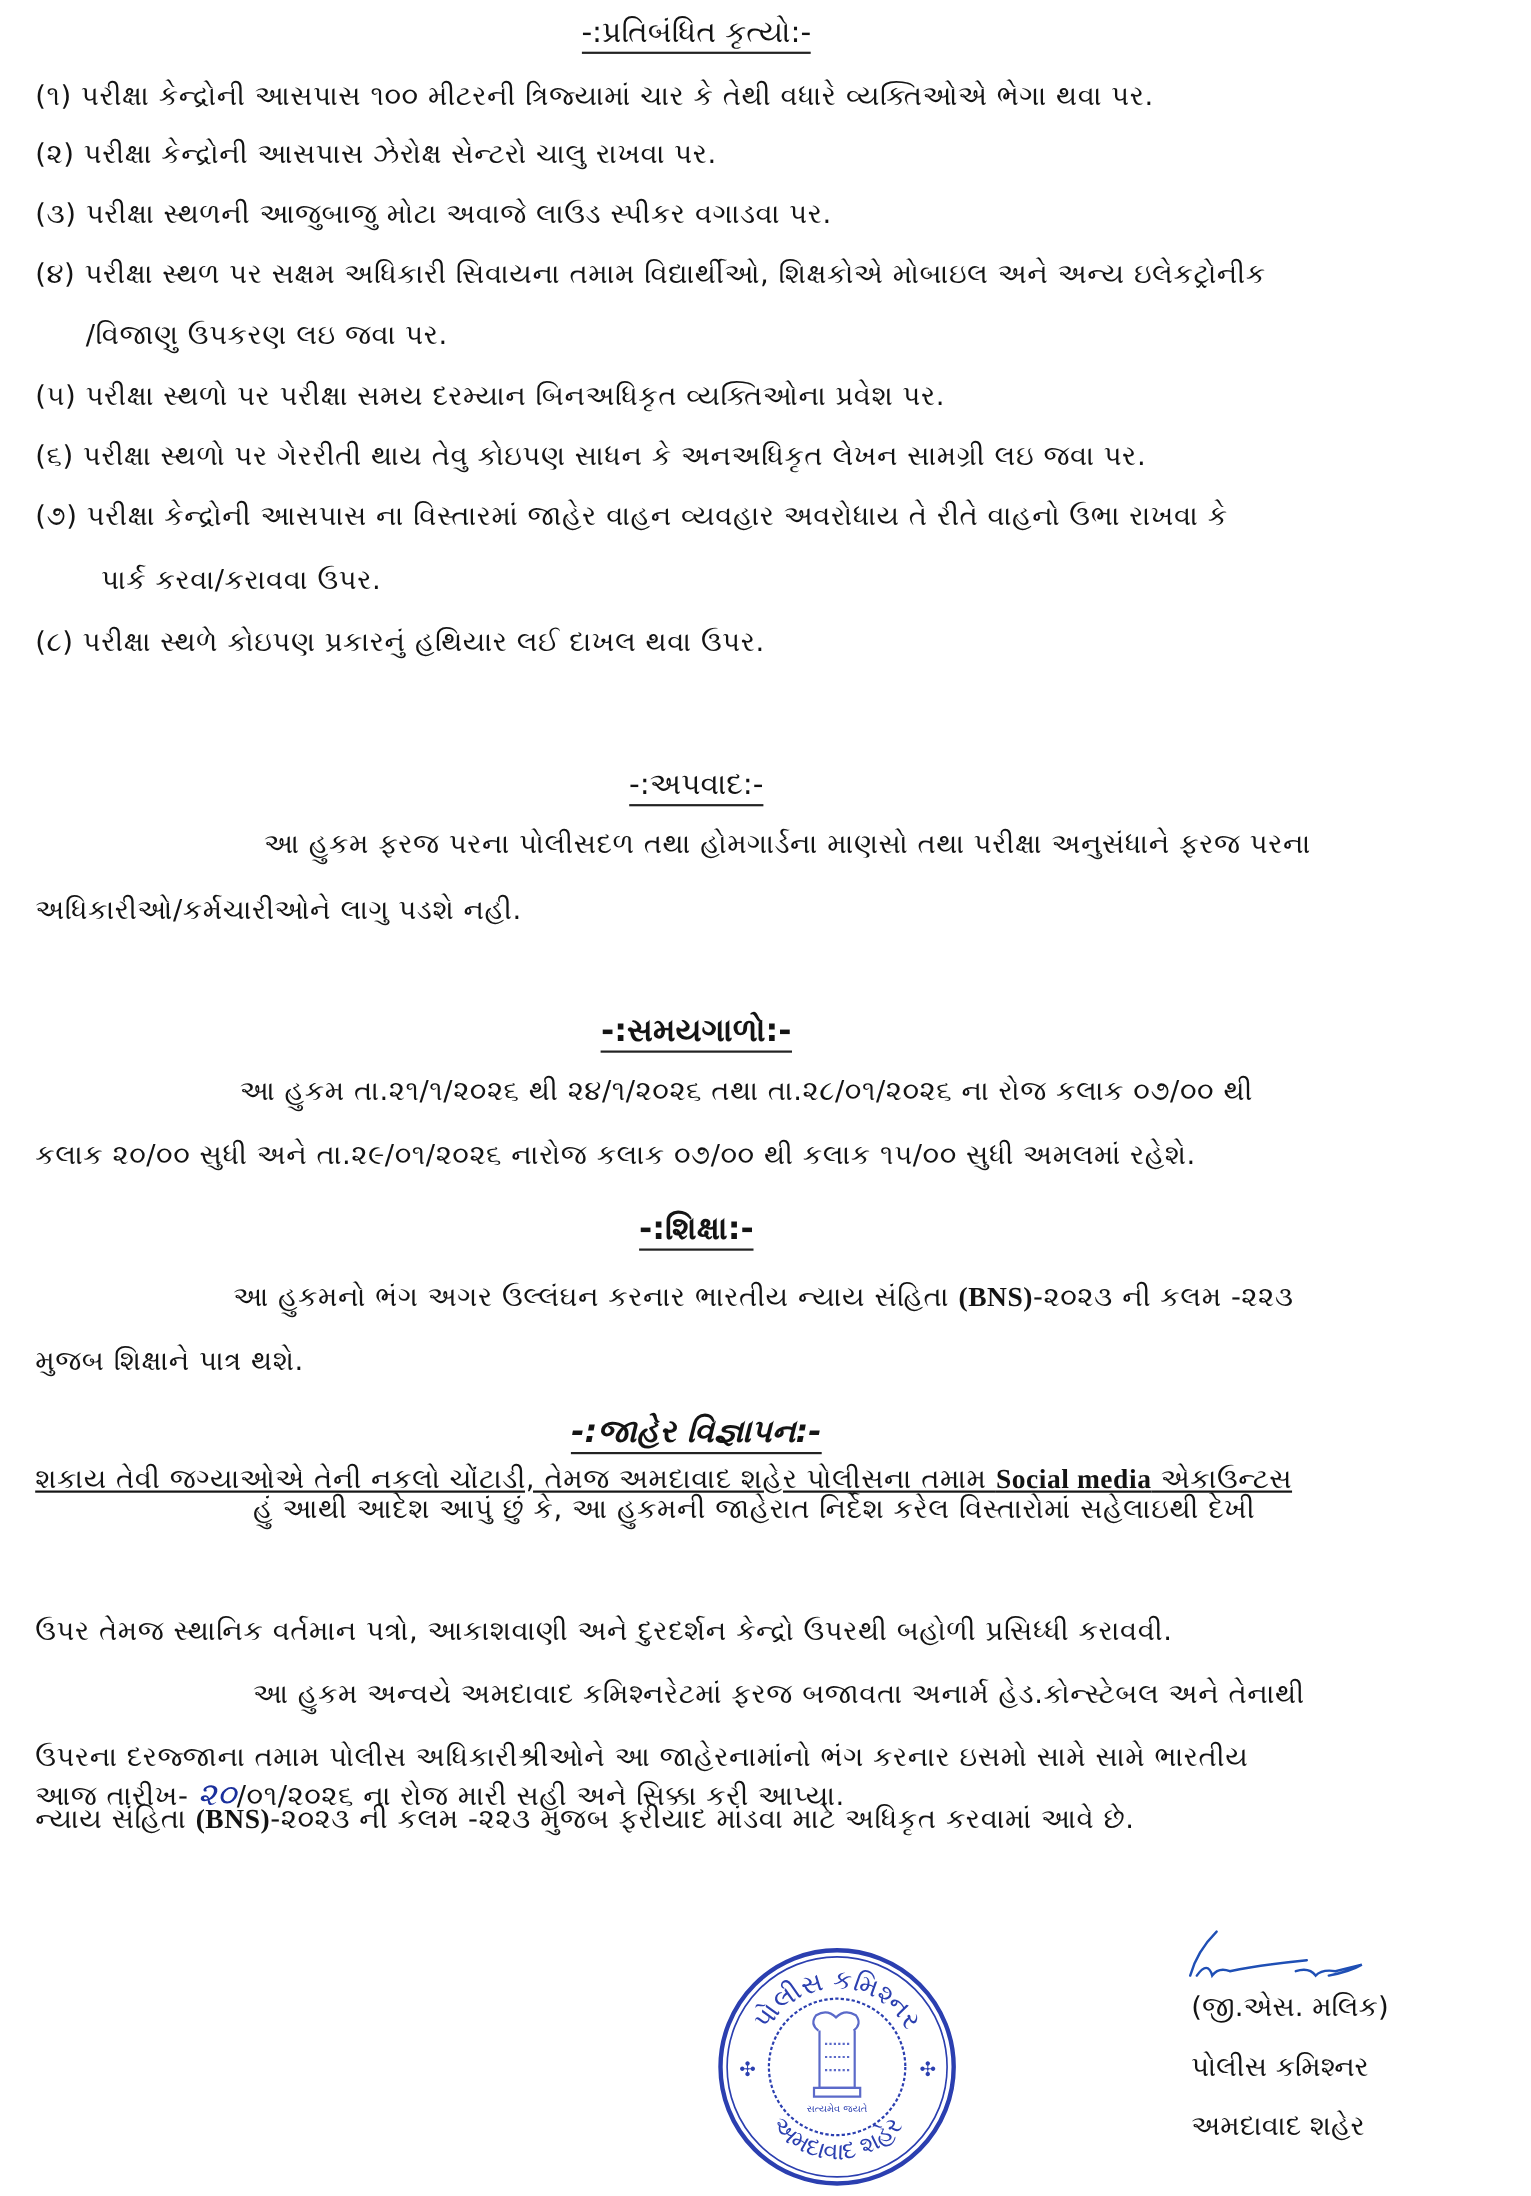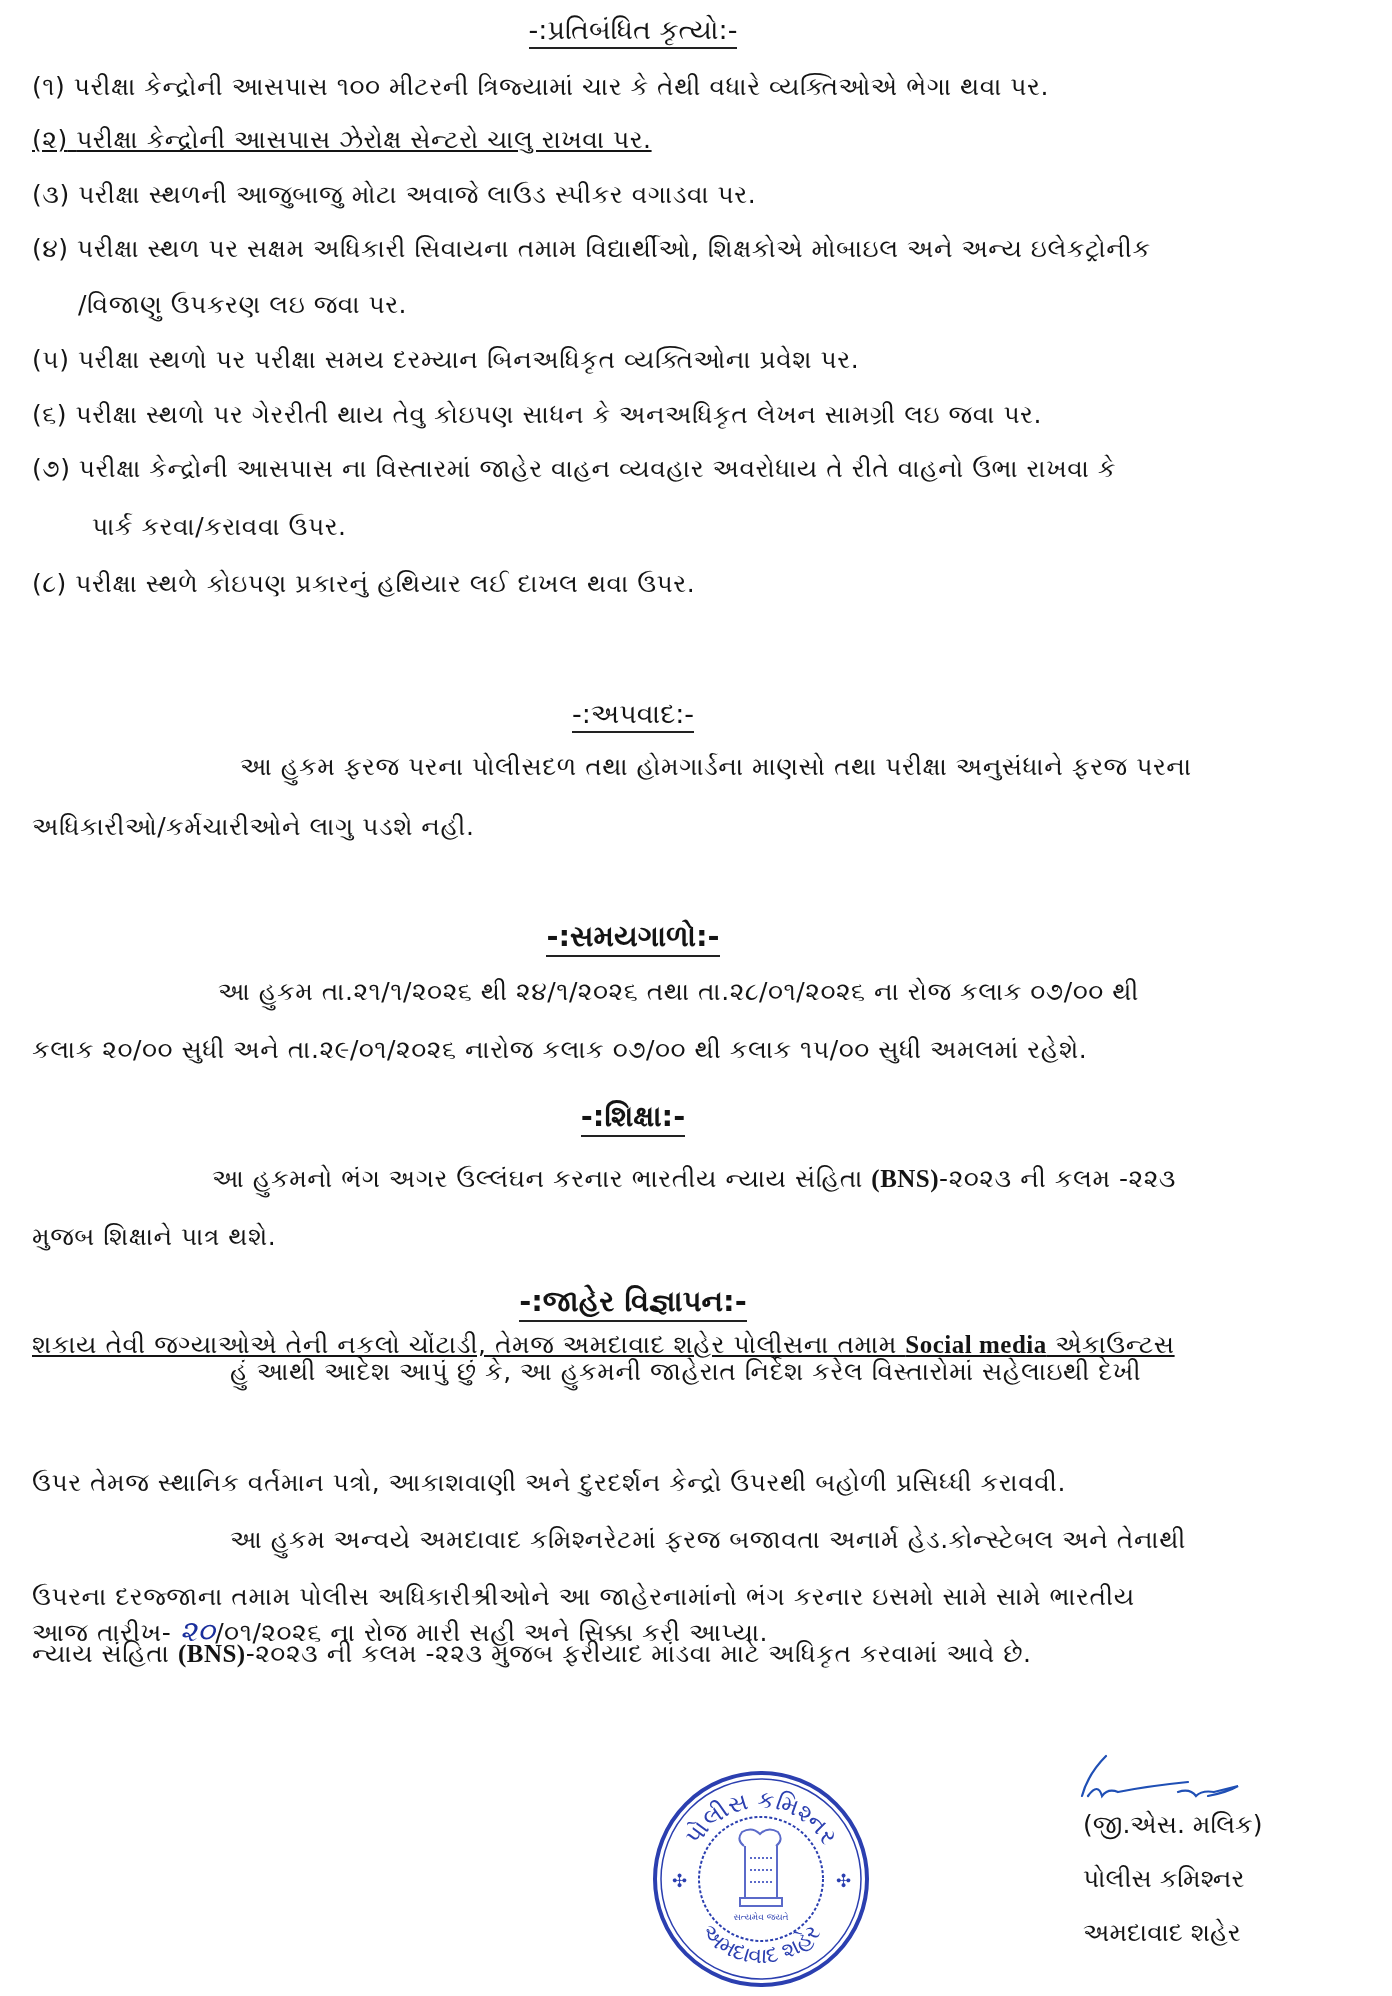--- a/index.html
+++ b/index.html
@@ -20,21 +20,21 @@
 <body>
 
 <div class="heading" style="top:12px;">
   <span>-:પ્રતિબંધિત કૃત્યો:-</span>
 </div>
 
 <div class="line" style="left:32px; top:70px;text-align:center;">
   <span>(૧)</span>
   <span>પરીક્ષા કેન્દ્રોની આસપાસ ૧૦૦ મીટરની ત્રિજ્યામાં ચાર કે તેથી વધારે વ્યક્તિઓએ ભેગા થવા પર.</span>
 </div>
-<div class="line" style="left:32px; top:123px;text-decoration:underline;">
+<div class="line" style="left:32px; top:123px;">
   <span>(૨)</span>
   <span>પરીક્ષા કેન્દ્રોની આસપાસ  ઝેરોક્ષ સેન્ટરો ચાલુ રાખવા પર.</span>
 </div>
 <div class="line" style="left:32px; top:178px;">
   <span>(૩)</span>
   <span>પરીક્ષા સ્થળની આજુબાજુ મોટા અવાજે લાઉડ સ્પીકર વગાડવા પર.</span>
 </div>
 <div class="line" style="left:32px; top:232px;">
   <span>(૪)</span>
   <span>પરીક્ષા સ્થળ પર સક્ષમ અધિકારી સિવાયના તમામ વિદ્યાર્થીઓ, શિક્ષકોએ મોબાઇલ અને અન્ય ઇલેકટ્રોનીક</span>
@@ -75,21 +75,21 @@
 <div class="line" style="left:32px; top:1033px;">કલાક ૨૦/૦૦  સુધી અને તા.૨૯/૦૧/૨૦૨૬ નારોજ કલાક ૦૭/૦૦ થી કલાક ૧૫/૦૦ સુધી અમલમાં રહેશે.</div>
 
 <div class="heading bold" style="top:1098px;">
   <span>-:શિક્ષા:-</span>
 </div>
 <div class="line" style="left:212px; top:1162px;">
   <span>આ હુકમનો ભંગ અગર ઉલ્લંઘન કરનાર ભારતીય ન્યાય સંહિતા </span><span class="latin">(BNS)</span><span>-૨૦૨૩ ની કલમ -૨૨૩</span>
 </div>
 <div class="line" style="left:32px; top:1220px;">મુજબ શિક્ષાને પાત્ર થશે.</div>
 
-<div class="heading bold" style="top:1283px;">
+<div class="heading bold" style="top:1283px;font-style:italic;">
   <span>-:જાહેર વિજ્ઞાપન:-</span>
 </div>
 <div class="line" style="left:230px; top:1355px;">હું આથી આદેશ આપું છું કે, આ હુકમની જાહેરાત નિર્દેશ કરેલ વિસ્તારોમાં સહેલાઇથી દેખી</div>
 <div class="line" style="left:32px; top:1328px;text-decoration:underline;">
   <span>શકાય તેવી જગ્યાઓએ તેની નકલો ચોંટાડી, તેમજ અમદાવાદ શહેર પોલીસના તમામ </span><span class="latin">Social media</span><span> એકાઉન્ટસ</span>
 </div>
 <div class="line" style="left:32px; top:1466px;">ઉપર તેમજ સ્થાનિક વર્તમાન પત્રો, આકાશવાણી અને દુરદર્શન કેન્દ્રો ઉપરથી બહોળી પ્રસિધ્ધી કરાવવી.</div>
 
 <div class="line" style="left:230px; top:1523px;">આ હુકમ અન્વયે અમદાવાદ કમિશ્નરેટમાં ફરજ બજાવતા અનાર્મ હેડ.કોન્સ્ટેબલ અને તેનાથી</div>
 <div class="line" style="left:32px; top:1580px;">ઉપરના દરજ્જાના તમામ પોલીસ અધિકારીશ્રીઓને આ જાહેરનામાંનો ભંગ કરનાર ઇસમો સામે સામે ભારતીય</div>

